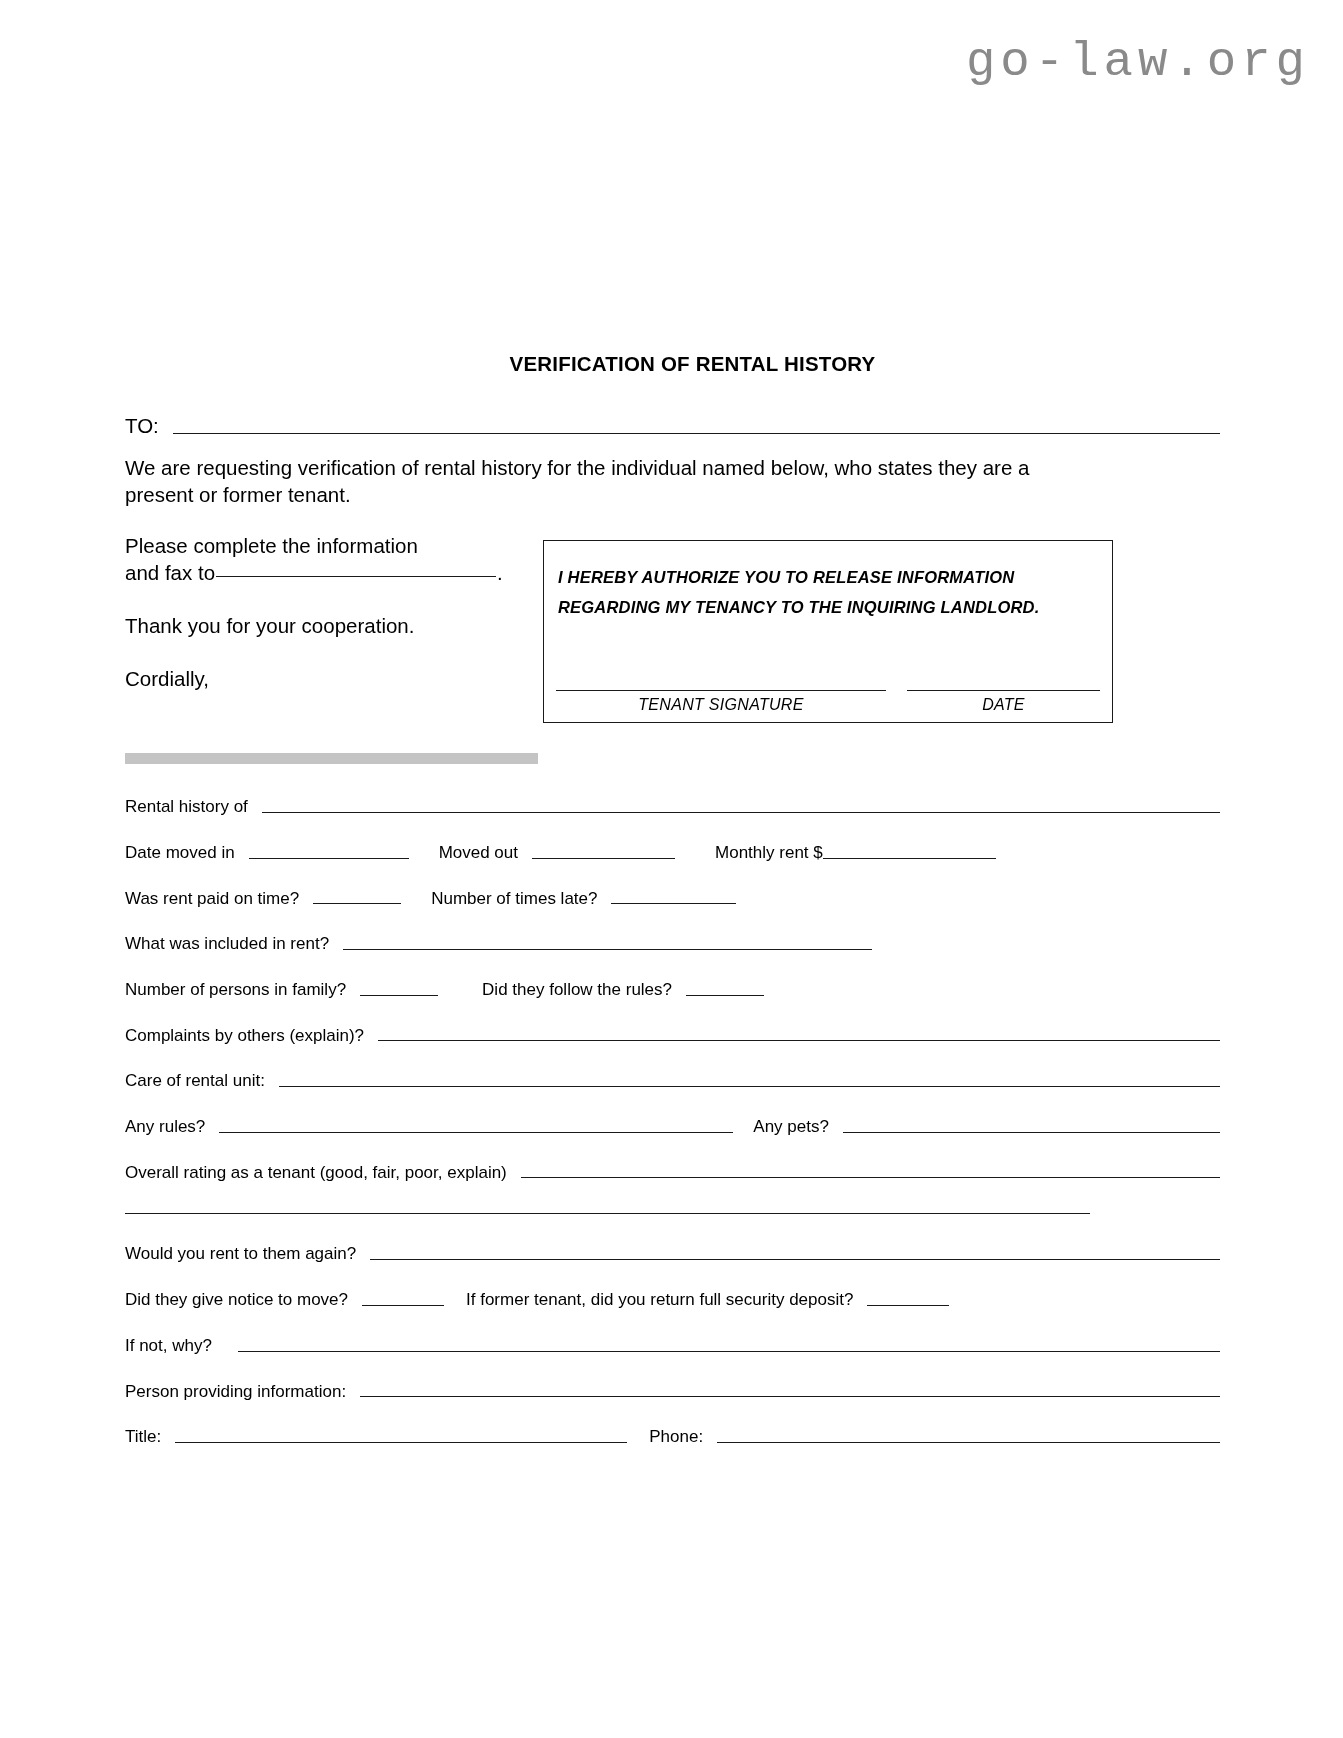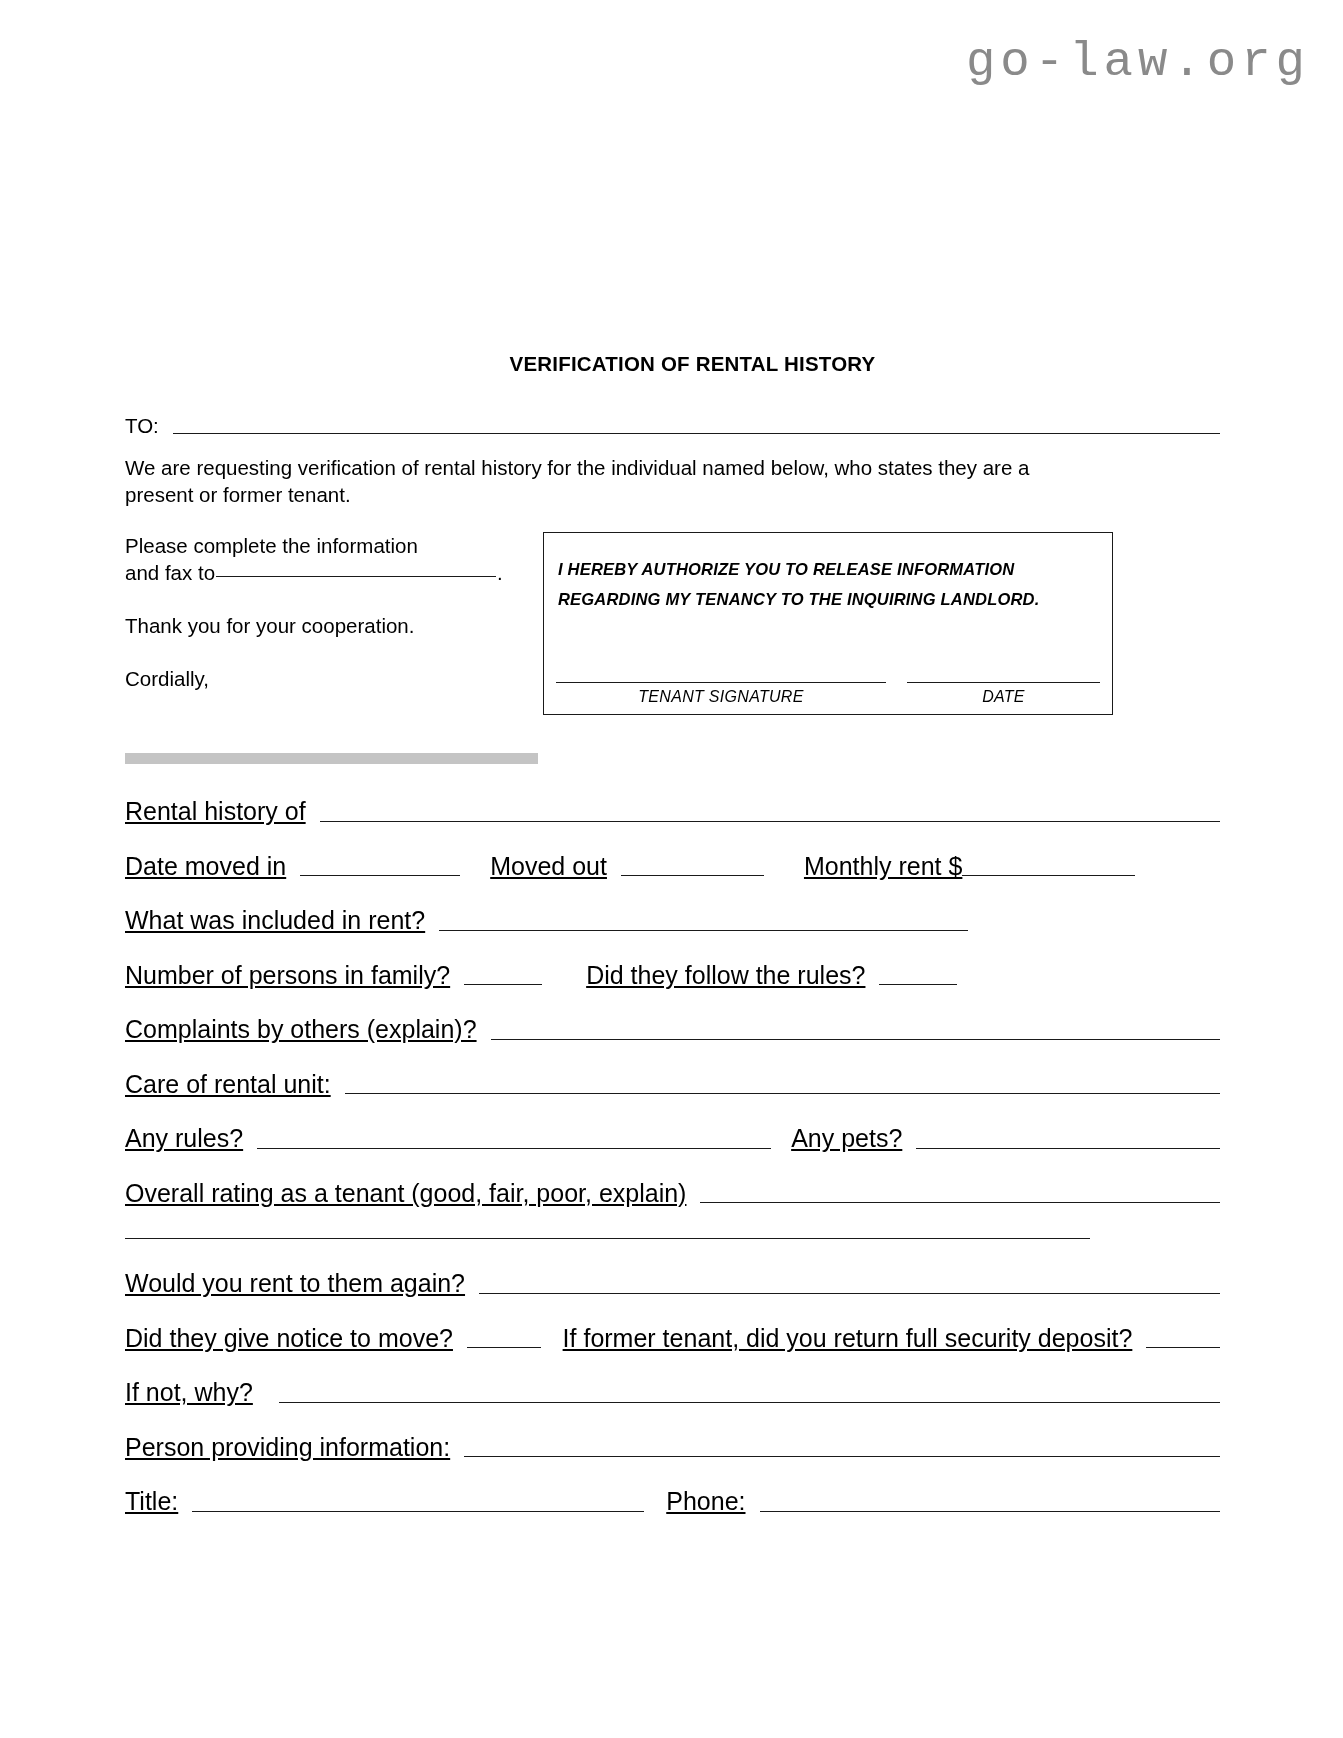--- a/index.html
+++ b/index.html
@@ -97,21 +97,21 @@
     width: 280px;
     height: 0;
     vertical-align: 3px;
     margin: 0 1px;
   }
 
   
   .auth-box {
     position: absolute;
     left: 418px;
-    top: 0;
+    top: 8px;
     width: 570px;
     height: 183px;
     border: 1.7px solid #1a1a1a;
     box-sizing: border-box;
     padding: 22px 14px 0 14px;
   }
   .auth-text {
     font-size: 16.5px;
     font-weight: bold;
     font-style: italic;
@@ -155,24 +155,23 @@
     height: 11px;
     margin-top: 21px;
     margin-bottom: 34px;
   }
 
   
   .fields { }
   .frow {
     display: flex;
     align-items: flex-end;
-    font-size: 25px;
+    font-size: 17px;
     white-space: nowrap;
     margin-bottom: 27px;
-    text-decoration: underline;
   }
   .frow .lbl { line-height: 1.1; }
   .frow .rule { margin-bottom: 4px; }
   .gap-sm { width: 14px; flex: 0 0 auto; }
   .gap-md { width: 30px; flex: 0 0 auto; }
   .orphan-rule {
     width: 965px;
     border-bottom: 1.6px solid #1a1a1a;
     height: 0;
     margin-bottom: 31px;
@@ -244,20 +243,29 @@
         <span class="rule" style="width:160px"></span>
         <span class="gap-md"></span>
         <span class="lbl">Moved out</span>
         <span class="gap-sm"></span>
         <span class="rule" style="width:143px"></span>
         <span class="gap-md" style="width:40px"></span>
         <span class="lbl">Monthly rent $</span>
         <span class="rule" style="width:173px"></span>
       </div>
 
+      <div class="frow">
+        <span class="lbl">Was rent paid on time?</span>
+        <span class="gap-sm"></span>
+        <span class="rule" style="width:88px"></span>
+        <span class="gap-md"></span>
+        <span class="lbl">Number of times late?</span>
+        <span class="gap-sm"></span>
+        <span class="rule" style="width:125px"></span>
+      </div>
 
       <div class="frow">
         <span class="lbl">What was included in rent?</span>
         <span class="gap-sm"></span>
         <span class="rule" style="width:529px"></span>
       </div>
 
       <div class="frow">
         <span class="lbl">Number of persons in family?</span>
         <span class="gap-sm"></span>

